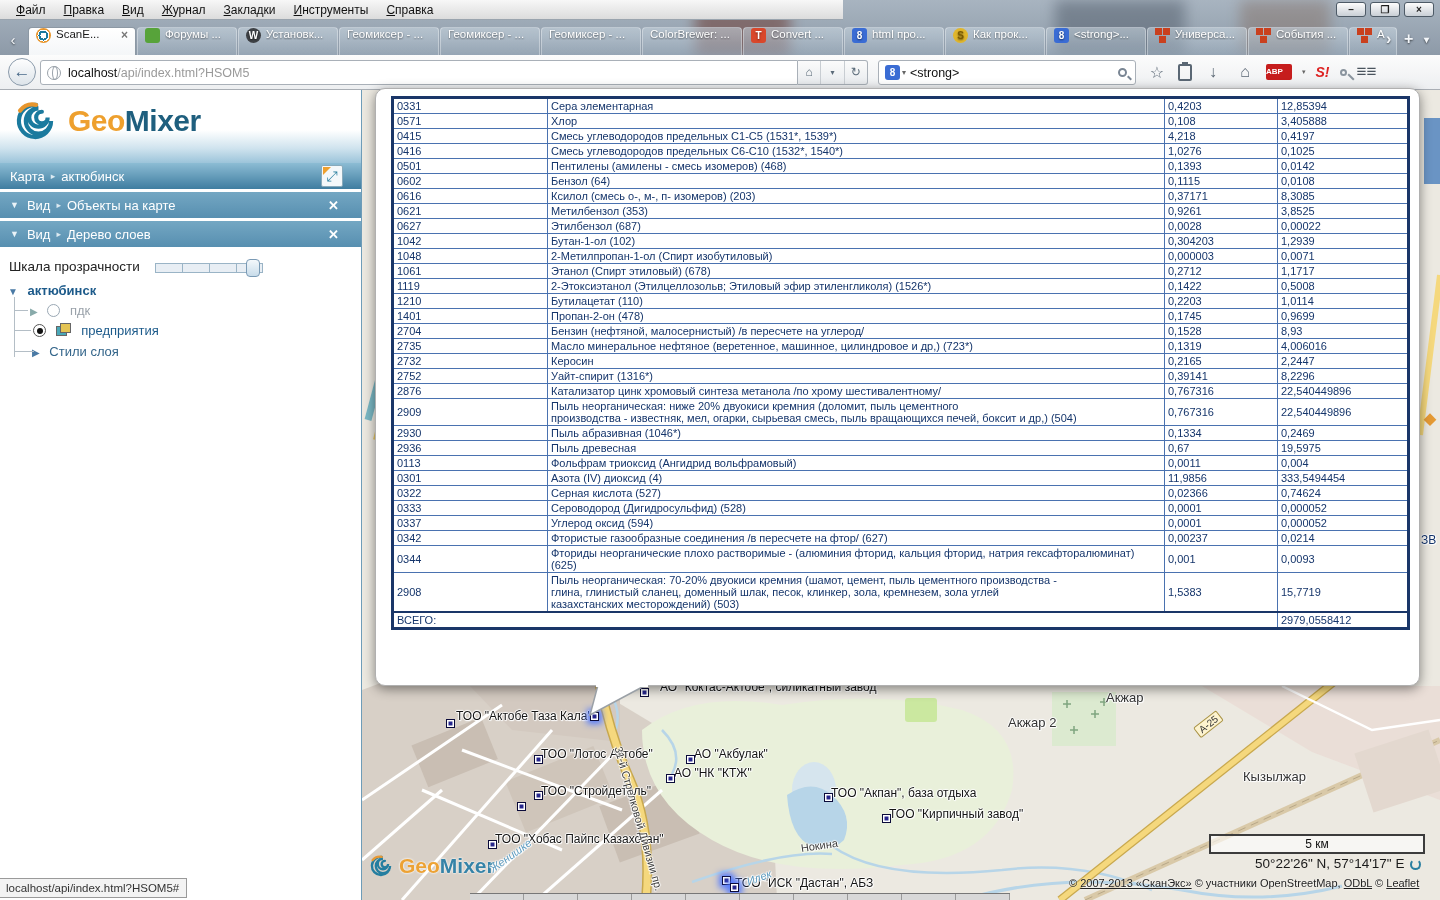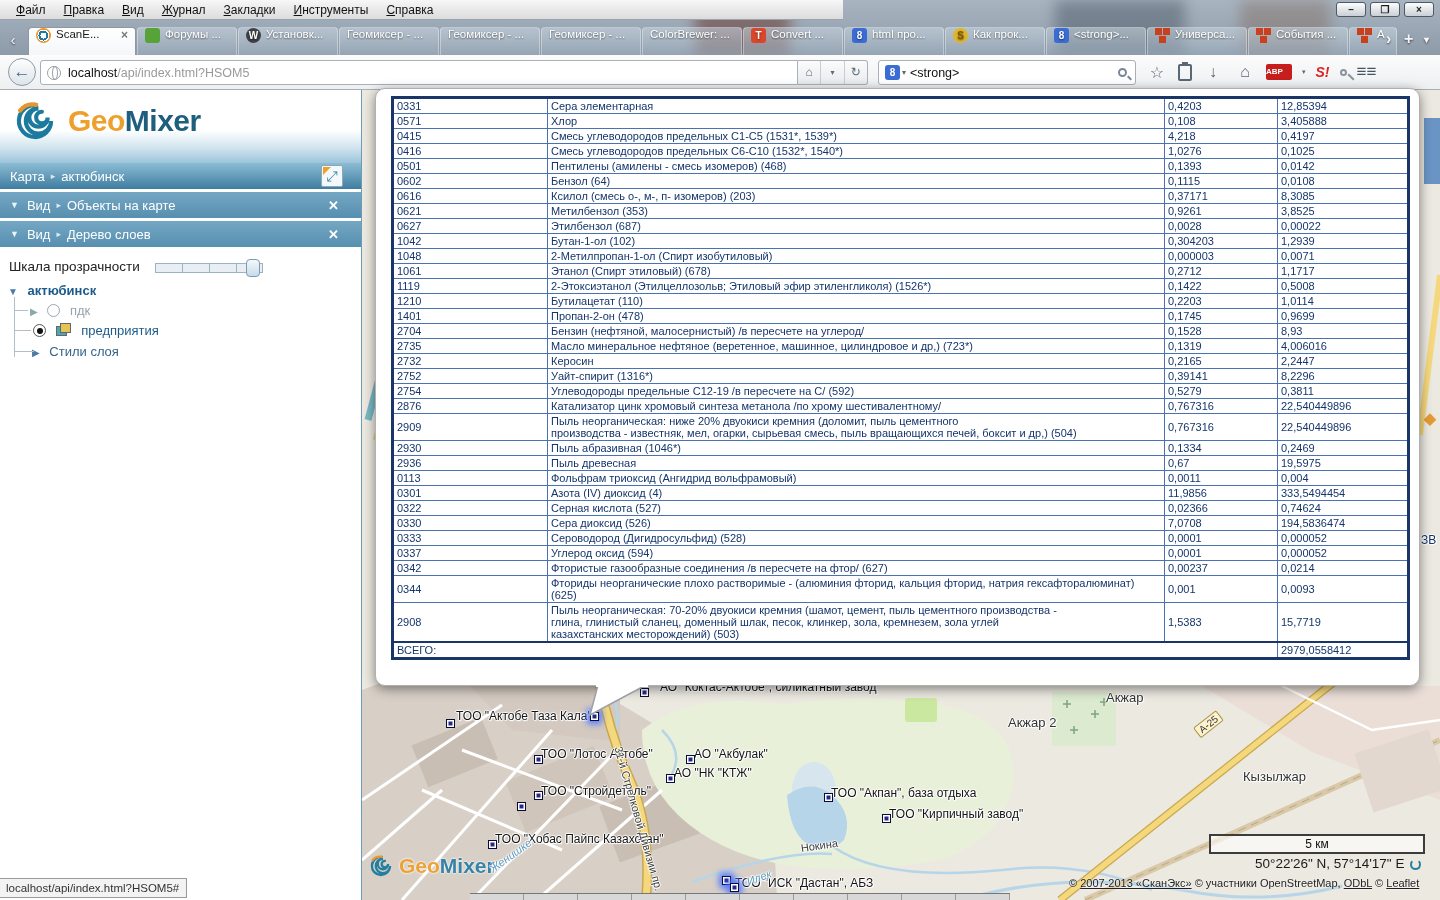--- a/index.html
+++ b/index.html
@@ -517,26 +517,20 @@
           <td>0,2165</td>
           <td>2,2447</td>
         </tr>
         <tr>
           <td>2752</td>
           <td class="name">Уайт-спирит (1316*)</td>
           <td>0,39141</td>
           <td>8,2296</td>
         </tr>
         <tr>
-          <td>2754</td>
-          <td class="name">Углеводороды предельные С12-19 /в пересчете на С/ (592)</td>
-          <td>0,5279</td>
-          <td>0,3811</td>
-        </tr>
-        <tr>
           <td>2876</td>
           <td class="name">Катализатор цинк хромовый синтеза метанола /по хрому шестивалентному/</td>
           <td>0,767316</td>
           <td>22,540449896</td>
         </tr>
         <tr>
           <td>2909</td>
           <td class="name">Пыль неорганическая: ниже 20% двуокиси кремния (доломит, пыль цементного
 производства - известняк, мел, огарки, сырьевая смесь, пыль вращающихся печей, боксит и др,) (504)</td>
           <td>0,767316</td>
@@ -564,26 +558,20 @@
           <td>0301</td>
           <td class="name">Азота (IV) диоксид (4)</td>
           <td>11,9856</td>
           <td>333,5494454</td>
         </tr>
         <tr>
           <td>0322</td>
           <td class="name">Серная кислота (527)</td>
           <td>0,02366</td>
           <td>0,74624</td>
-        </tr>
-        <tr>
-          <td>0330</td>
-          <td class="name">Сера диоксид (526)</td>
-          <td>7,0708</td>
-          <td>194,5836474</td>
         </tr>
         <tr>
           <td>0333</td>
           <td class="name">Сероводород (Дигидросульфид) (528)</td>
           <td>0,0001</td>
           <td>0,000052</td>
         </tr>
         <tr>
           <td>0337</td>
           <td class="name">Углерод оксид (594)</td>

